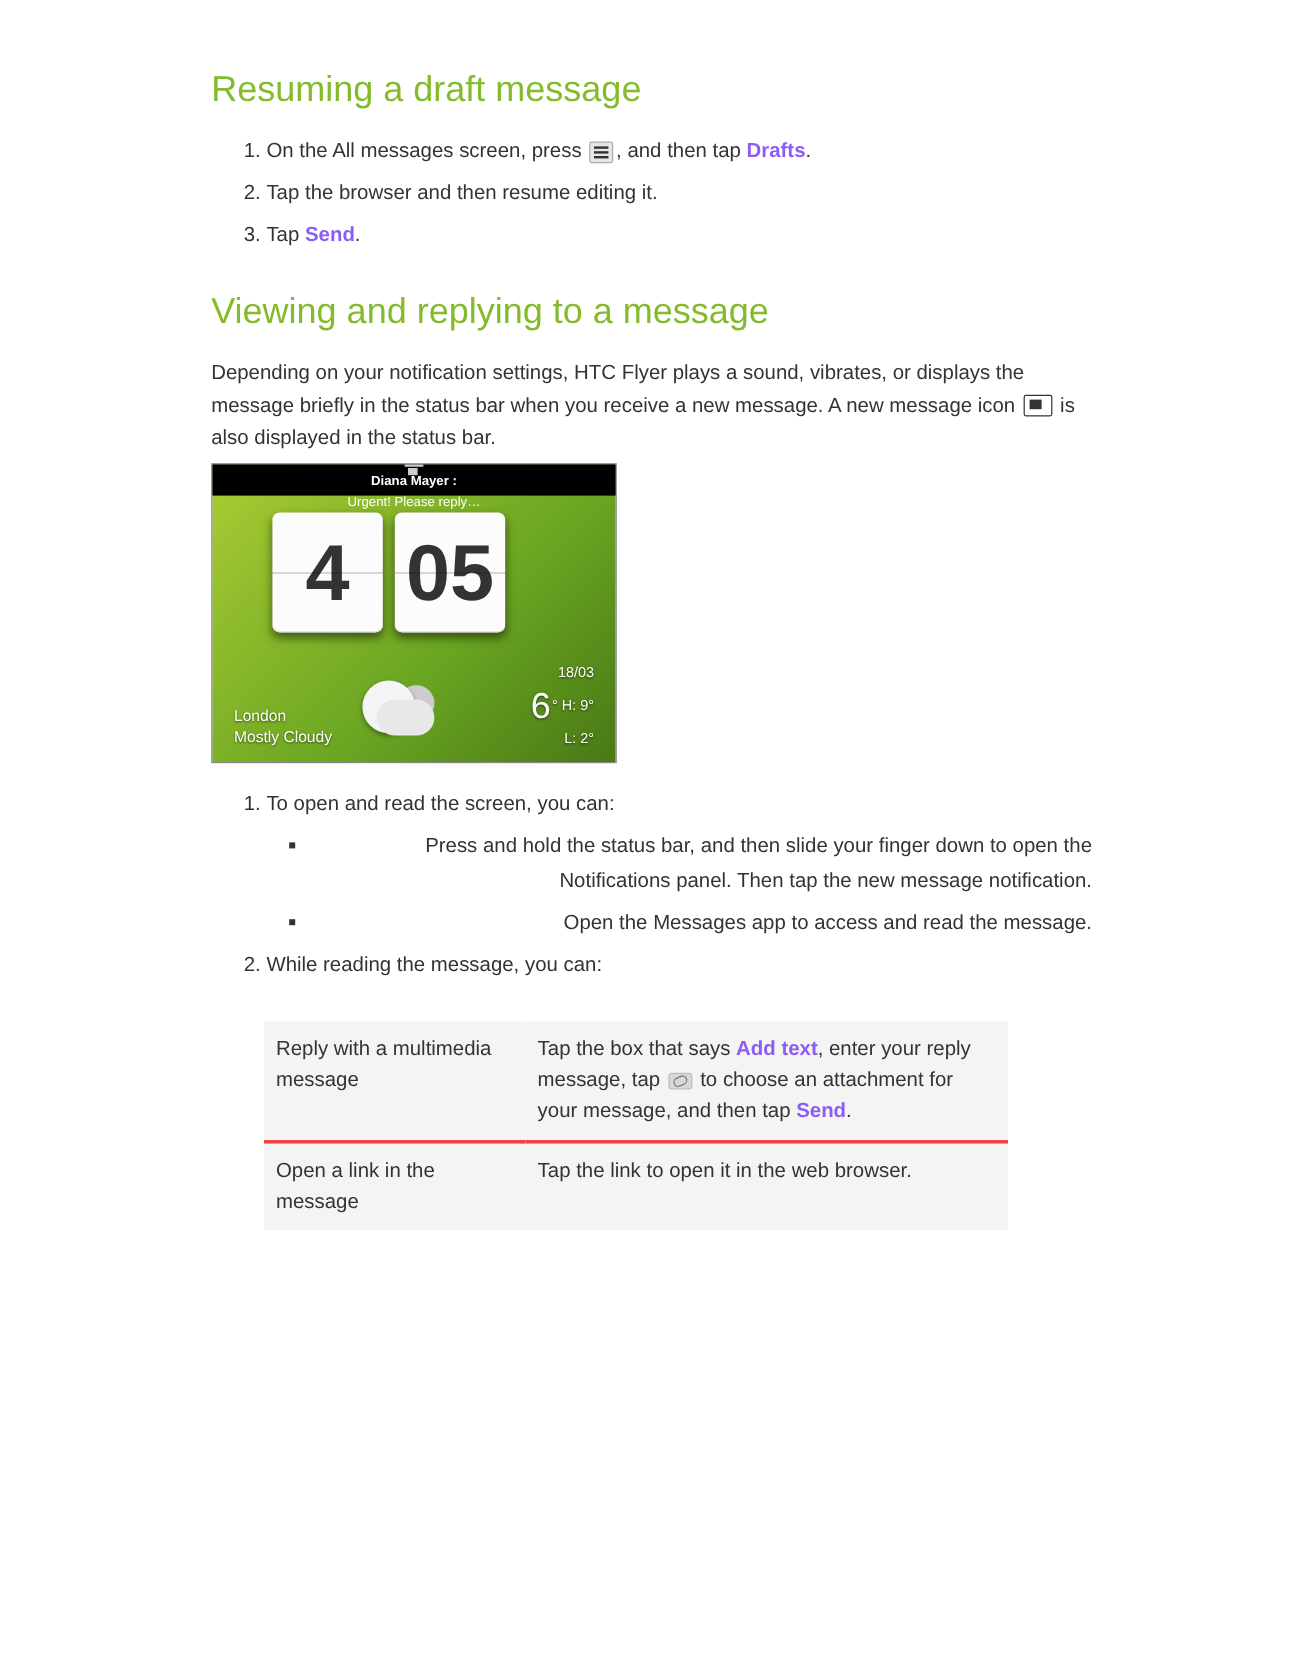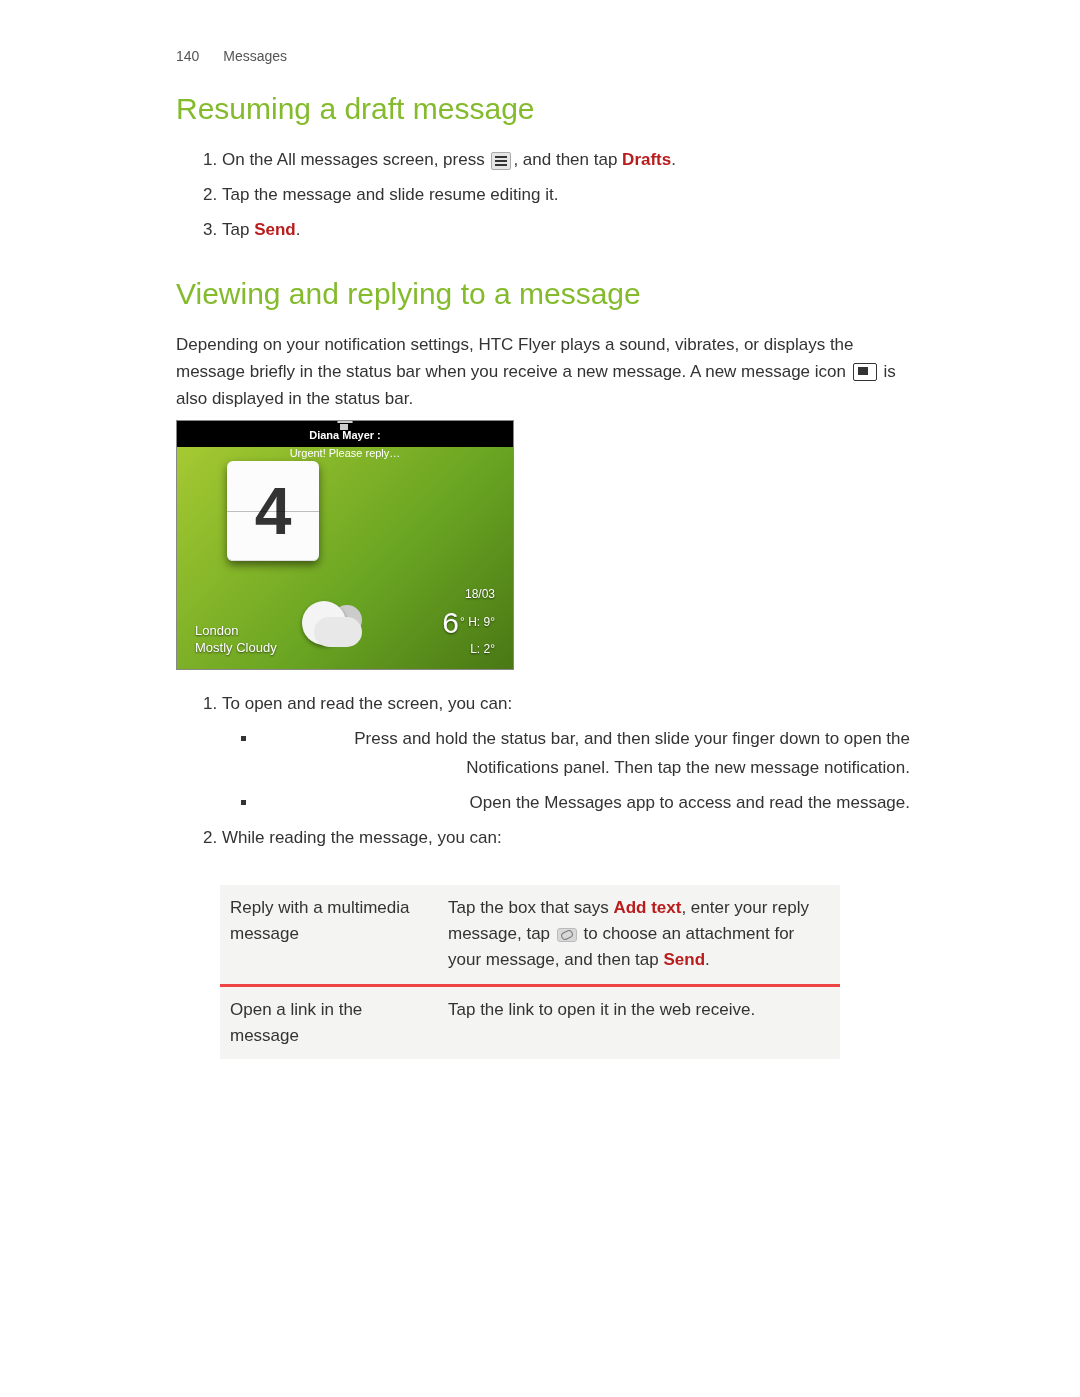--- a/index.html
+++ b/index.html
@@ -40,21 +40,21 @@
     padding-left: 36px;
     text-align: right;
   }
   ul.sq > li { margin-bottom: 6px; }
   p.body {
     font-size: 17px;
     line-height: 1.6;
     margin: 0 0 8px 0;
     color: #333;
   }
-  .bold { font-weight: bold; color:#b91c1c; }
+  .bold { font-weight: bold; color:#8b5cf6; }
   
   .menu-icon {
     display:inline-block;
     vertical-align:middle;
     width:18px;height:16px;
     background:#e6e6e6;
     border:1px solid #aaa;
     border-radius:2px;
     position:relative;
     margin:0 2px;
@@ -140,49 +140,46 @@
     background:#f4f4f3;
   }
   table.actions tr:first-child td{border-top:none;}
   table.actions td.left{width:198px;}
 </style>
 </head>
 <body>
 
 <div class="page">
 
-  <div class="header-line">
-    <span class="page-num">140</span>
-    <span>Messages</span>
-  </div>
 
   <h1 class="section">Resuming a draft message</h1>
   <ol>
     <li>
       <span>On the All messages screen, press </span><span class="menu-icon"></span><span>, and then tap </span><span class="bold">Drafts</span><span>.</span>
     </li>
-    <li>Tap the message and slide resume editing it.</li>
+    <li>Tap the browser and then resume editing it.</li>
     <li>
       <span>Tap </span><span class="bold">Send</span><span>.</span>
     </li>
   </ol>
 
   <h1 class="section">Viewing and replying to a message</h1>
   <p class="body">
     <span>Depending on your notification settings, HTC Flyer plays a sound, vibrates, or displays the message briefly in the status bar when you receive a new message. A new message icon </span><span class="msg-icon"></span><span> is also displayed in the status bar.</span>
   </p>
 
   <div class="widget">
     <div class="statusbar">
       <span class="sb-icon"></span>
       <span class="sb-sender">Diana Mayer :</span>
       <span>Urgent! Please reply…</span>
     </div>
     <div class="clock">
       <div class="flip">4</div>
+      <div class="flip">05</div>
     </div>
     <div class="cloud">
       <div class="c3"></div>
         <div class="c1"></div>
         <div class="c2"></div>
     </div>
     <div class="bottom">
       <div class="left">
         <div>London</div>
         <div>Mostly Cloudy</div>
@@ -214,18 +211,18 @@
   <table class="actions">
     <tbody>
     <tr>
       <td class="left">Reply with a multimedia message</td>
       <td>
         <span>Tap the box that says </span><span class="bold">Add text</span><span>, enter your reply message, tap </span><span class="attach-icon"></span><span> to choose an attachment for your message, and then tap </span><span class="bold">Send</span><span>.</span>
       </td>
     </tr>
     <tr>
       <td class="left">Open a link in the message</td>
-      <td>Tap the link to open it in the web receive.</td>
+      <td>Tap the link to open it in the web browser.</td>
     </tr>
   </tbody>
     </table>
 
 </div>
 
 </body></html>

